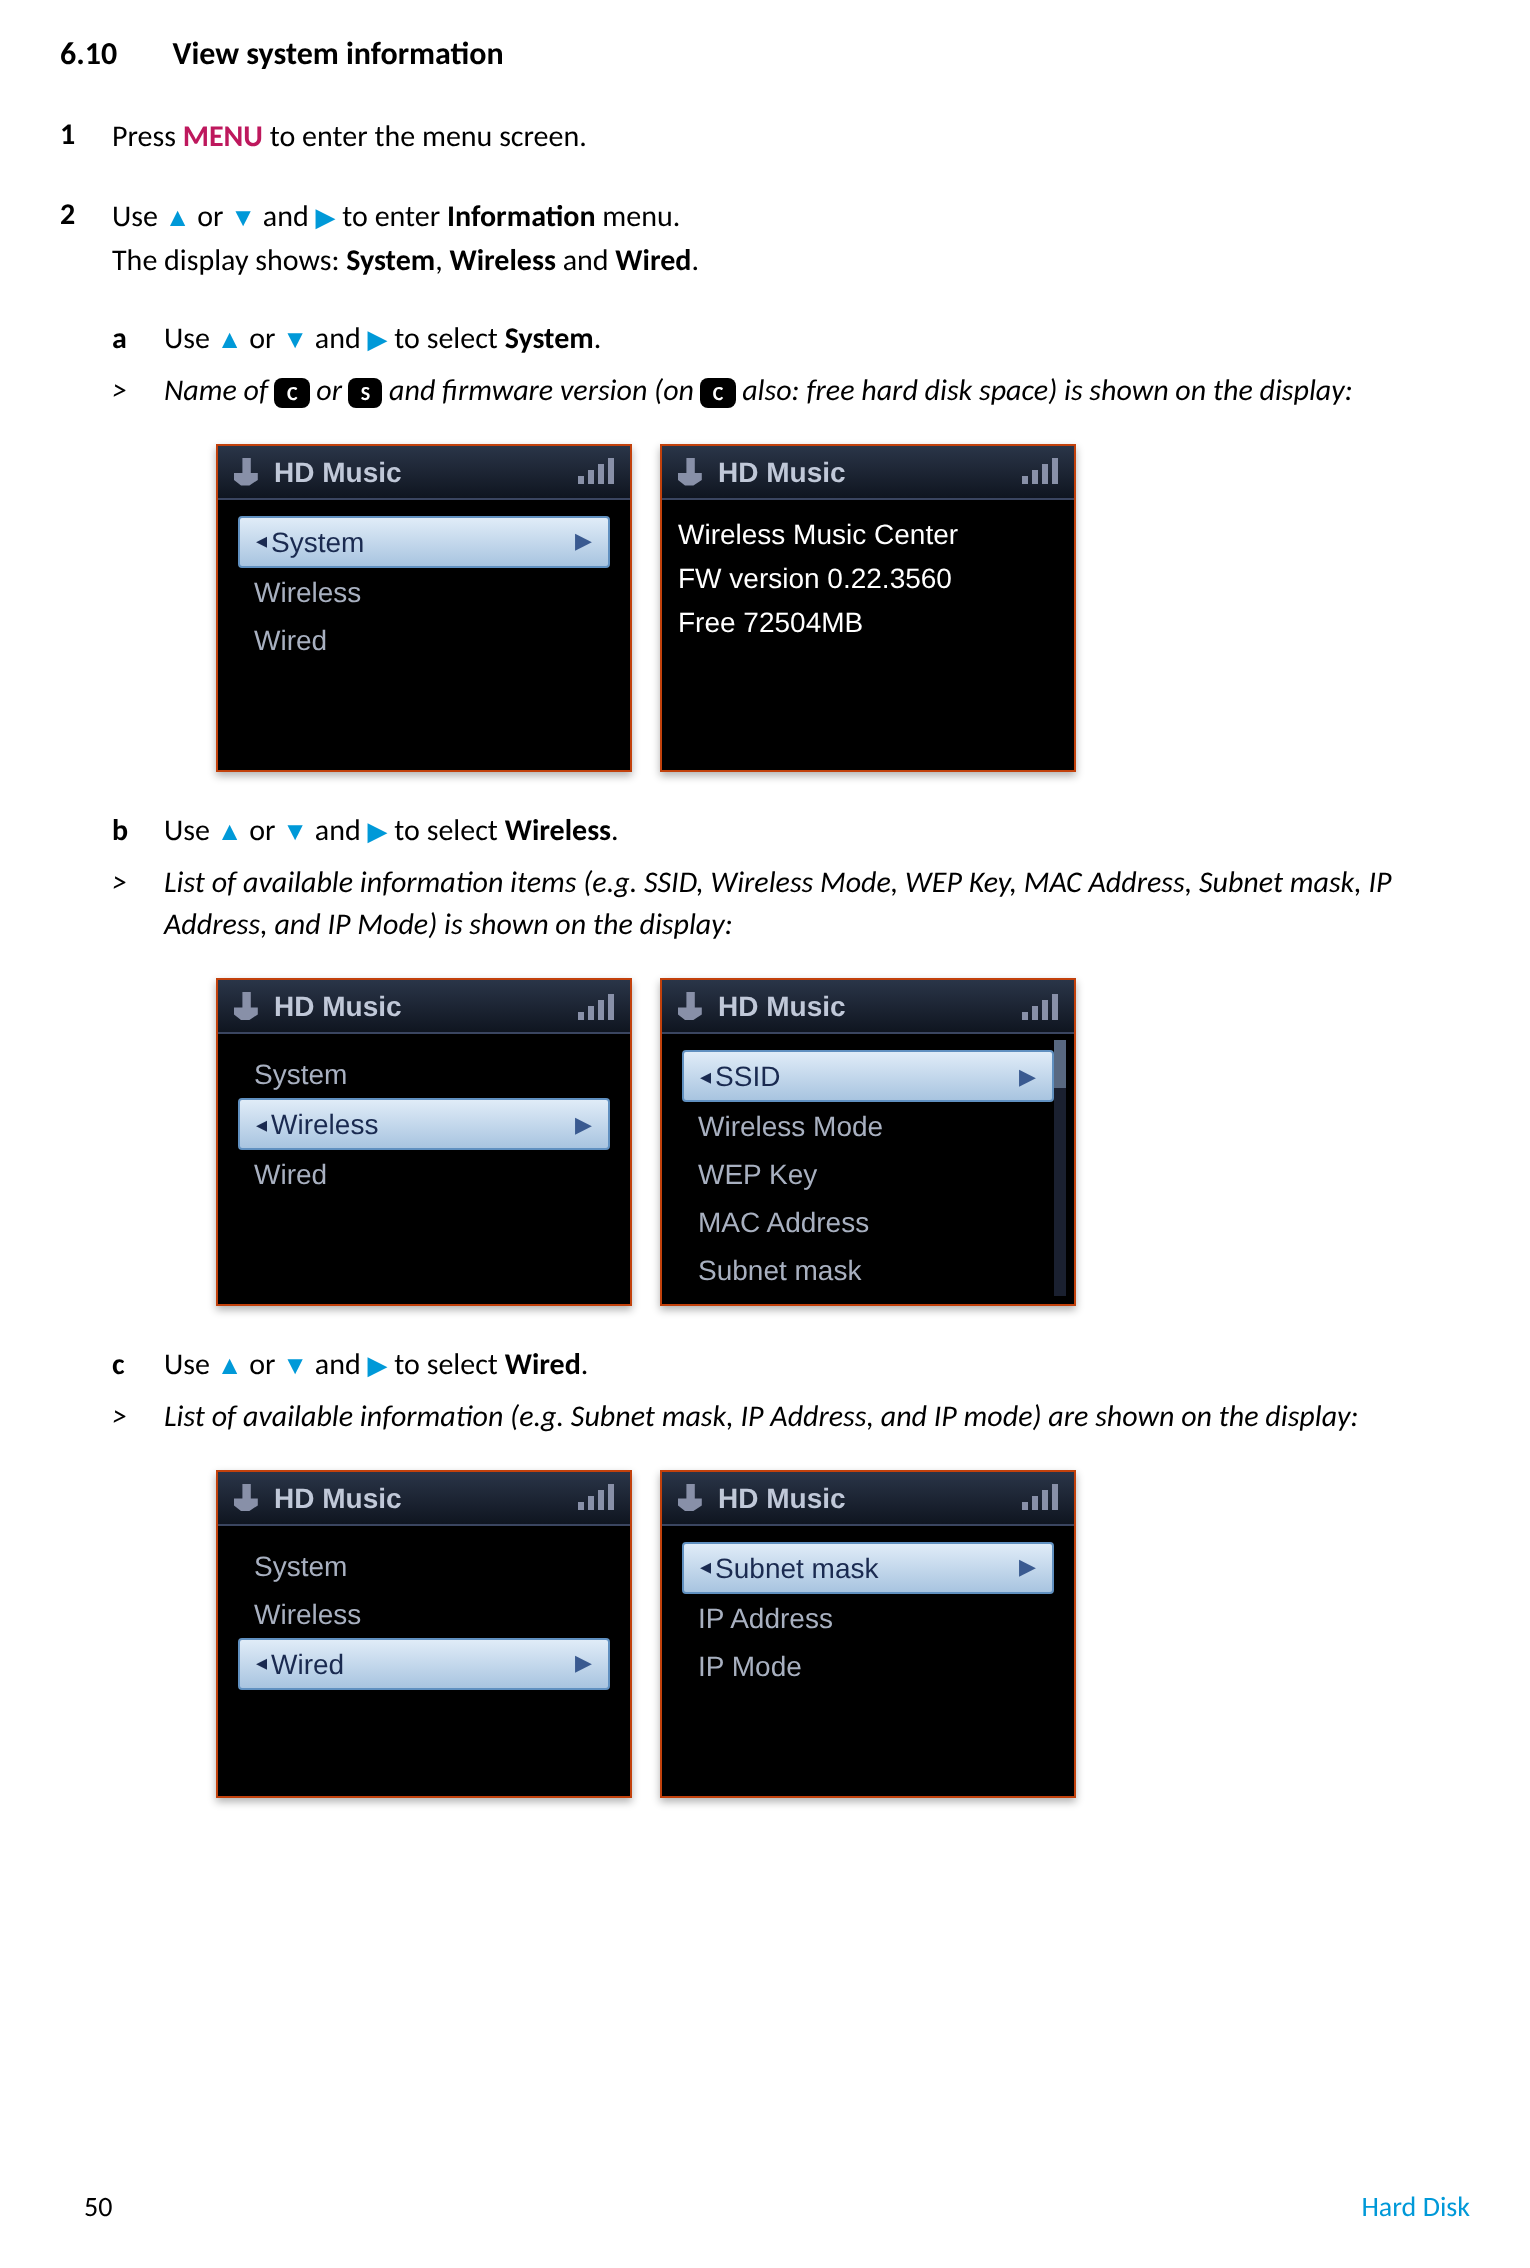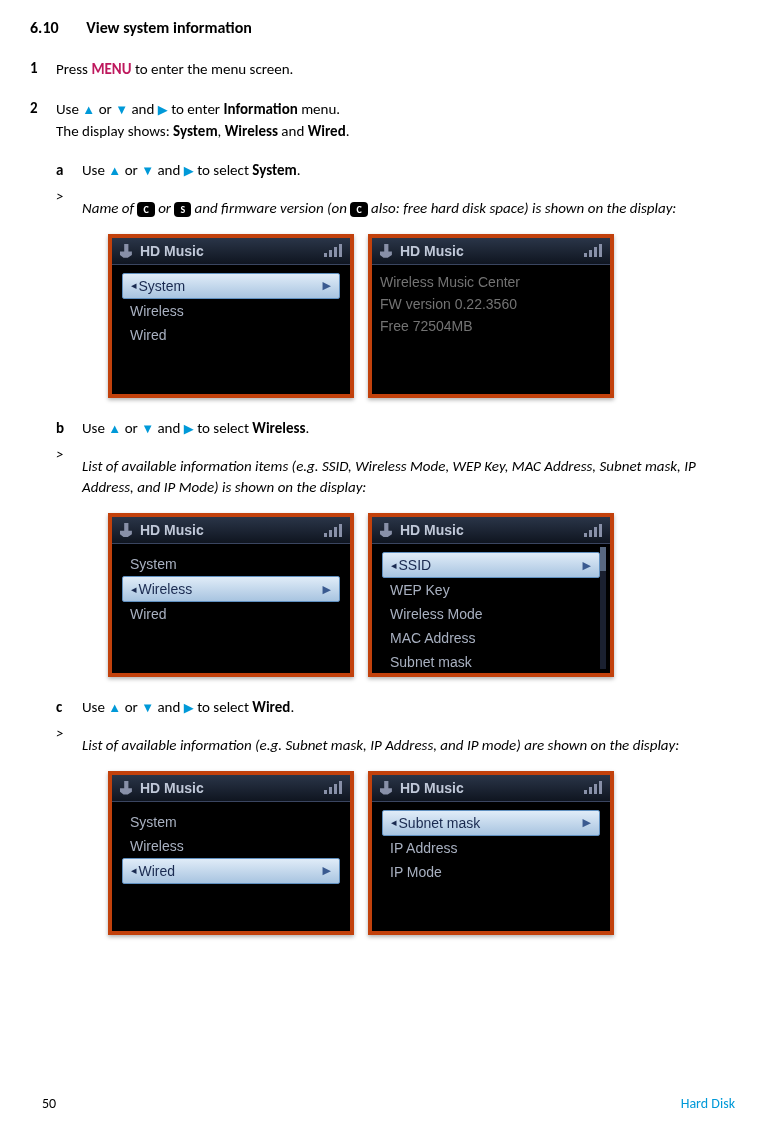--- a/index.html
+++ b/index.html
@@ -28,43 +28,43 @@
     .nav-up, .nav-down, .nav-right { color: #0099d8; }
     .nav-up::before { content: "▲"; font-size: 13px; }
     .nav-down::before { content: "▼"; font-size: 13px; }
     .nav-right::before { content: "▶"; font-size: 13px; }
     .bold { font-weight: bold; }
     .substeps { margin-left: 26px; }
     .substep { display: flex; margin-bottom: 4px; font-size: 15px; line-height: 1.45; }
     .sub-marker { width: 26px; flex-shrink: 0; font-weight: bold; }
     .sub-marker.gt { font-style: italic; font-weight: normal; }
     .sub-body { flex: 1; }
-    .italic { font-style: italic; margin-top: 12px; }
+    .italic { font-style: italic; }
     .badge {
       display: inline-block;
       background: #000;
       color: #fff;
       border-radius: 4px;
       font-size: 10px;
       font-weight: bold;
       padding: 1px 6px;
       vertical-align: middle;
       font-style: normal;
       line-height: 1.3;
     }
     .screens {
       display: flex;
       gap: 14px;
       margin: 14px 0 20px 52px;
     }
     .screen {
-      width: 246px;
+      width: 208px;
       height: 164px;
       background: #000;
-      border: 4px solid #c2410c;
+      border: 1px solid #c2410c;
       box-shadow: 0 2px 4px rgba(0,0,0,0.3);
       color: #b8c0d0;
       font-family: Arial, sans-serif;
       overflow: hidden;
     }
     .screen-header {
       background: linear-gradient(#2a3548, #0f1520);
       padding: 5px 8px;
       display: flex;
       align-items: center;
@@ -105,21 +105,21 @@
     .menu-item.selected {
       background: linear-gradient(#e0ecf8, #a8c4e0);
       color: #1a2a50;
       border: 1px solid #6090c0;
       border-radius: 2px;
     }
     .menu-item .chev-left { font-size: 11px; margin-right: 2px; color: inherit; }
     .menu-item .chev { font-size: 11px; color: #3a5a90; }
     .menu-item .label { flex: 1; }
     .info-lines { padding: 6px 2px; }
-    .info-line { font-size: 14px; color: #737373; padding: 3px 6px; }
+    .info-line { font-size: 14px; color: #ffffff; padding: 3px 6px; }
     .page-footer {
       position: absolute;
       bottom: 22px;
       left: 42px;
       right: 30px;
       display: flex;
       justify-content: space-between;
       font-size: 14px;
     }
     .hard-disk { color: #0099d8; text-align: right; }
@@ -279,24 +279,24 @@
             <span></span>
           </span>
       </div>
       <div class="screen-body menu-list">
           <div class="menu-item selected">
             <span class="chev-left">◂</span>
             <span class="label">SSID</span>
             <span class="chev">▶</span>
           </div>
           <div class="menu-item">
+            <span class="label">Wireless Mode</span>
+          </div>
+          <div class="menu-item">
             <span class="label">WEP Key</span>
-          </div>
-          <div class="menu-item">
-            <span class="label">Wireless Mode</span>
           </div>
           <div class="menu-item">
             <span class="label">MAC Address</span>
           </div>
           <div class="menu-item">
             <span class="label">Subnet mask</span>
           </div>
           <div class="menu-item">
             <span class="label">IP Address</span>
           </div>

